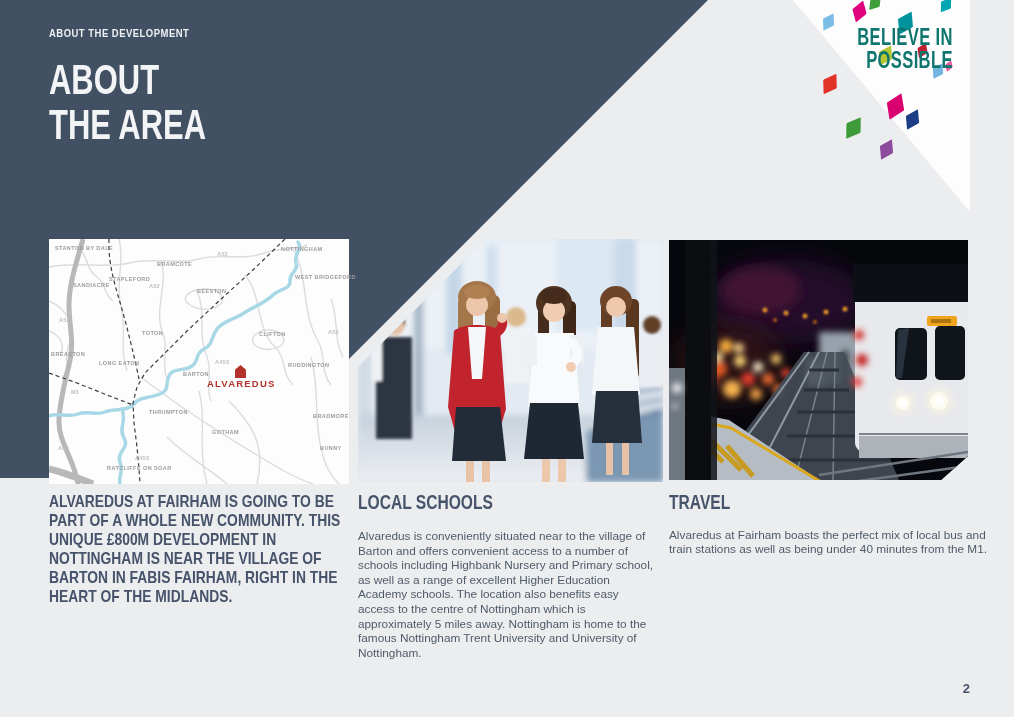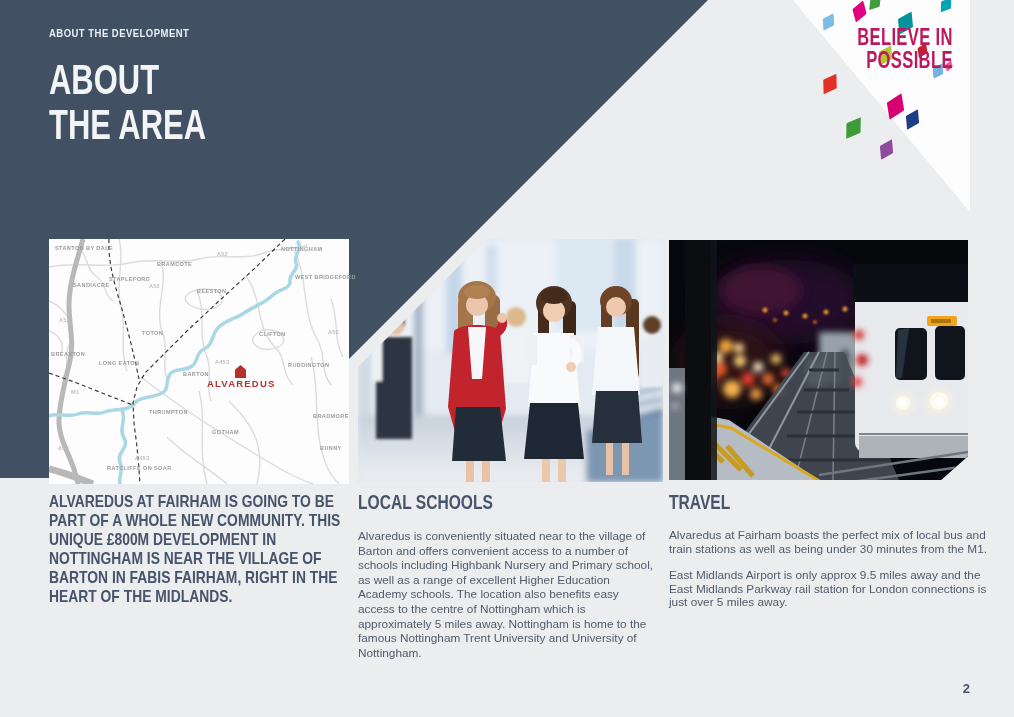--- a/index.html
+++ b/index.html
@@ -22,21 +22,21 @@
   
   .pennant{
     left:793px;top:0;width:177px;height:212px;
     background:#fdfdfe;
     clip-path:polygon(0 0, 100% 0, 100% 100%);
   }
   .confetti-layer{left:0;top:0;width:1014px;height:230px;pointer-events:none;}
   .confetti{position:absolute;clip-path:polygon(50% 0,100% 50%,50% 100%,0 50%);}
 
   .logo-text{
-    right:61px;top:26px;text-align:right;color:#be185d;
+    right:61px;top:26px;text-align:right;color:#0f766e;
     font-weight:bold;font-size:23px;line-height:23px;letter-spacing:.5px;
   }
   .logo-text div{transform:scaleX(.72);transform-origin:100% 50%;white-space:nowrap;}
 
   
   .kicker{
     left:49px;top:28px;color:#eef1f4;font-size:10px;font-weight:bold;
     letter-spacing:.5px;transform:scaleX(.95);transform-origin:0 0;white-space:nowrap;
   }
   .page-title{left:49px;top:57px;color:#f2f4f6;font-weight:bold;font-size:43px;line-height:45px;}
@@ -367,17 +367,16 @@
   </svg>
 </div>
 
 <div class="abs intro">ALVAREDUS AT FAIRHAM IS GOING TO BE PART OF A WHOLE NEW COMMUNITY. THIS UNIQUE £800M DEVELOPMENT IN NOTTINGHAM IS NEAR THE VILLAGE OF BARTON IN FABIS FAIRHAM, RIGHT IN THE HEART OF THE MIDLANDS.</div>
 
 <div class="abs col-heading heading-schools">LOCAL SCHOOLS</div>
 <div class="abs body-text schools-body">Alvaredus is conveniently situated near to the village of Barton and offers convenient access to a number of schools including Highbank Nursery and Primary school, as well as a range of excellent Higher Education Academy schools. The location also benefits easy access to the centre of Nottingham which is approximately 5 miles away. Nottingham is home to the famous Nottingham Trent University and University of Nottingham.</div>
 
 <div class="abs col-heading heading-travel">TRAVEL</div>
 <div class="abs body-text travel-body" id="travel-body">
-    <p>Alvaredus at Fairham boasts the perfect mix of local bus and train stations as well as being under 30 minutes from the M1.</p>
-    <p>East Midlands Airport is only approx 9.5 miles away and the East Midlands Parkway rail station for London connections is just over 5 miles away.</p>
+    <p>Alvaredus at Fairham boasts the perfect mix of local bus and train stations as well as being under 40 minutes from the M1.</p>
   </div>
 
 <div class="abs page-number">2</div>
 
 </body></html>

